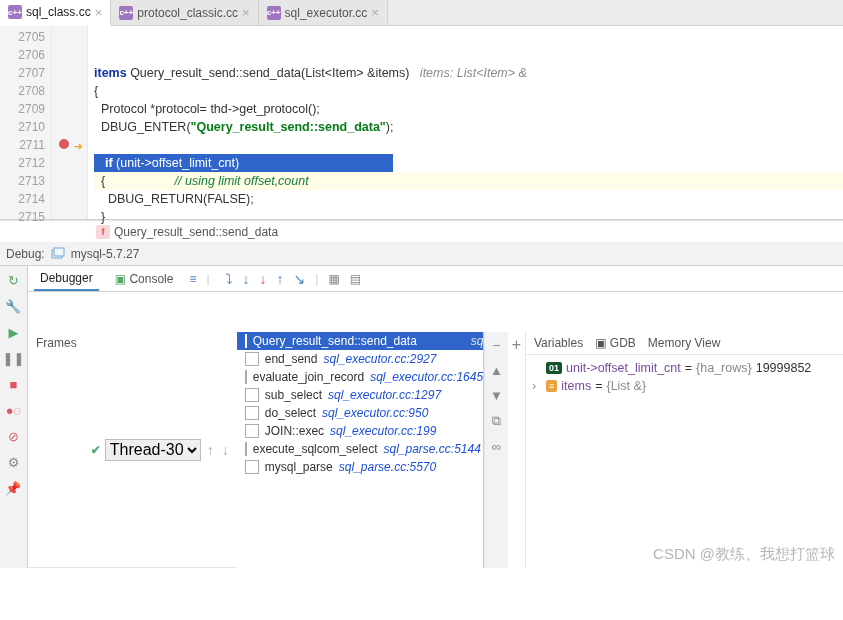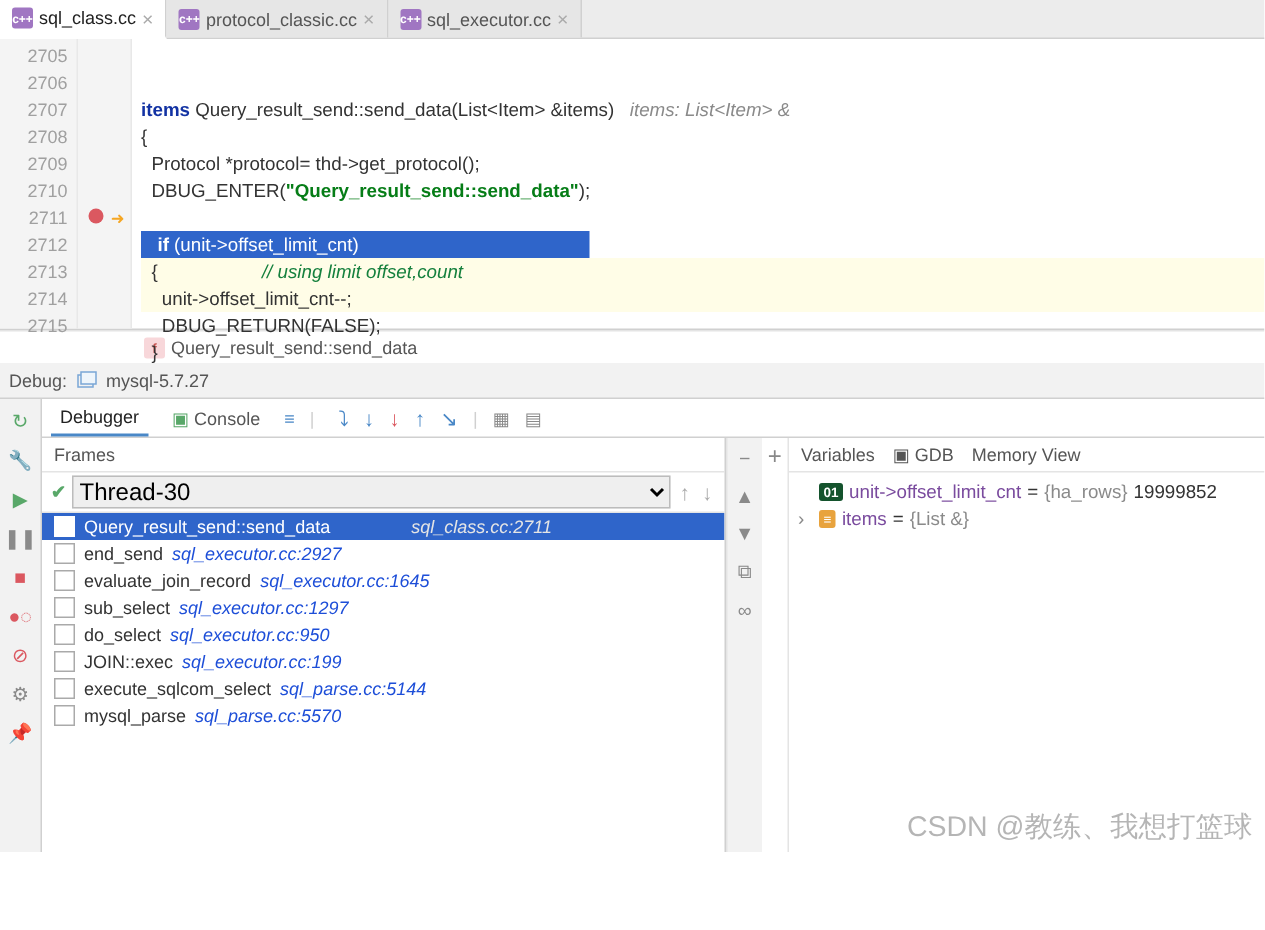--- a/index.html
+++ b/index.html
@@ -28,28 +28,28 @@
   .crumb .ficon { display: inline-flex; width: 14px; height: 14px; background: #f8d7da; color: #c75450; font-size: 9px; font-weight: bold; align-items: center; justify-content: center; border-radius: 2px; }
   .debug-hdr { height: 24px; background: #f2f2f2; border-bottom: 1px solid #d0d0d0; display: flex; align-items: center; padding: 0 6px; gap: 6px; color: #555; }
   .run-icon { width: 14px; height: 14px; display: inline-block; }
   .debug-body { display: flex; height: 302px; }
   .left-tools { width: 28px; background: #f2f2f2; border-right: 1px solid #d0d0d0; display: flex; flex-direction: column; align-items: center; gap: 10px; padding-top: 6px; }
   .tool-i { width: 16px; height: 16px; display: flex; align-items: center; justify-content: center; font-size: 13px; }
   .tool-green { color: #59a869; }
   .tool-red { color: #db5860; }
   .tool-gray { color: #8a8a8a; }
   .tool-blue { color: #4a88c7; }
-  .panel { flex: 1; display: flex; flex-direction: column; }
+  .panel { flex: 1; display: flex; flex-direction: column; gap: 40px; }
   .dbg-tabs { height: 26px; display: flex; align-items: center; border-bottom: 1px solid #d0d0d0; padding: 0 6px; gap: 10px; }
   .dbg-tab { padding: 4px 6px; color: #555; cursor: pointer; }
   .dbg-tab.active { border-bottom: 2px solid #4a88c7; color: #222; }
   .step-icons { display: flex; gap: 10px; margin-left: 6px; }
   .step-i { color: #4a88c7; font-size: 14px; }
   .lower { flex: 1; display: flex; }
-  .frames-side { width: 456px; border-right: 1px solid #d0d0d0; display: flex; flex-direction: column; }
+  .frames-side { width: 456px; border-right: 1px solid #d0d0d0; display: flex; flex-direction: row; }
   .frames-hdr { padding: 4px 8px; color: #555; border-bottom: 1px solid #e4e4e4; }
   .thread-row { display: flex; align-items: center; padding: 2px 6px; gap: 4px; border-bottom: 1px solid #e4e4e4; }
   .thread-row select { flex: 1; border: 1px solid #bcbcbc; height: 22px; padding: 0 0; font-size: 16px; }
   .check { color: #59a869; font-weight: bold; }
   .arrow { color: #aaa; font-size: 14px; padding: 0 2px; }
   .frame-list { flex: 1; overflow: hidden; }
   .frame { display: flex; align-items: center; gap: 6px; padding: 2px 8px; }
   .frame.sel { background: #2f65ca; color: #fff; }
   .frame .loc { color: #1d4ed8; font-style: italic; }
   .frame.sel .loc { color: #e5e5e5; margin-left: 48px; }
@@ -61,21 +61,21 @@
   .vars-body { flex: 1; padding: 4px 6px; font-size: 12.5px; position: relative; }
   .var-row { display: flex; align-items: center; gap: 4px; padding: 2px 0; }
   .var-badge { background: #14532d; color: #fff; font-size: 9px; padding: 1px 3px; border-radius: 2px; font-weight: bold; }
   .var-badge.o { background: #e8a33d; }
   .var-name { color: #7a4b9e; }
   .var-type { color: #8a8a8a; }
   .var-val { color: #333; }
   .expand { color: #888; width: 10px; }
   .plus-col { width: 18px; border-right: 1px solid #e4e4e4; display: flex; justify-content: center; padding-top: 4px; color: #888; font-size: 16px; }
   .vars-strip { display: flex; }
-  .watermark { position: absolute; right: 8px; bottom: 4px; color: rgba(120,120,120,0.55); font-size: 19px; pointer-events: none; }
+  .watermark { position: absolute; right: 8px; bottom: 4px; color: rgba(120,120,120,0.55); font-size: 15px; pointer-events: none; }
   .play { color: #59a869; }
 </style>
 </head>
 <body>
 
 <div class="tabs">
   <div class="tab active">
     <span class="cxx-icon">c++</span>
     <span>sql_class.cc</span>
     <span class="close">×</span>
@@ -108,21 +108,21 @@
   </div>
   <div class="gutter-ext"></div>
   <div class="code">
 <span></span>
 <span class="kw">items</span><span> Query_result_send::send_data(List&lt;Item&gt; &amp;items)</span><span class="hint">   items: List&lt;Item&gt; &amp;</span>
 <span>{</span>
 <span>  Protocol *protocol= thd-&gt;get_protocol();</span>
 <span>  DBUG_ENTER(</span><span class="str">"Query_result_send::send_data"</span><span>);</span>
 <span></span>
 <span class="hl-line"><span class="kw">  if</span> (unit-&gt;offset_limit_cnt)                                           </span>
-<span class="yellow-line"><span>  {                    </span><span class="com">// using limit offset,count</span></span><span class="yellow-line">    unit-&gt;offset_limit_cnt--;</span><span>    DBUG_RETURN(FALSE);</span>
+<span class="yellow-line"><span>  {                    </span><span class="com">// using limit offset,count</span></span><span>    DBUG_RETURN(FALSE);</span>
 <span>  }</span>
   </div>
 </div>
 
 <div class="crumb">
   <span class="ficon">f</span>
   <span>Query_result_send::send_data</span>
 </div>
 
 <div class="debug-hdr">

